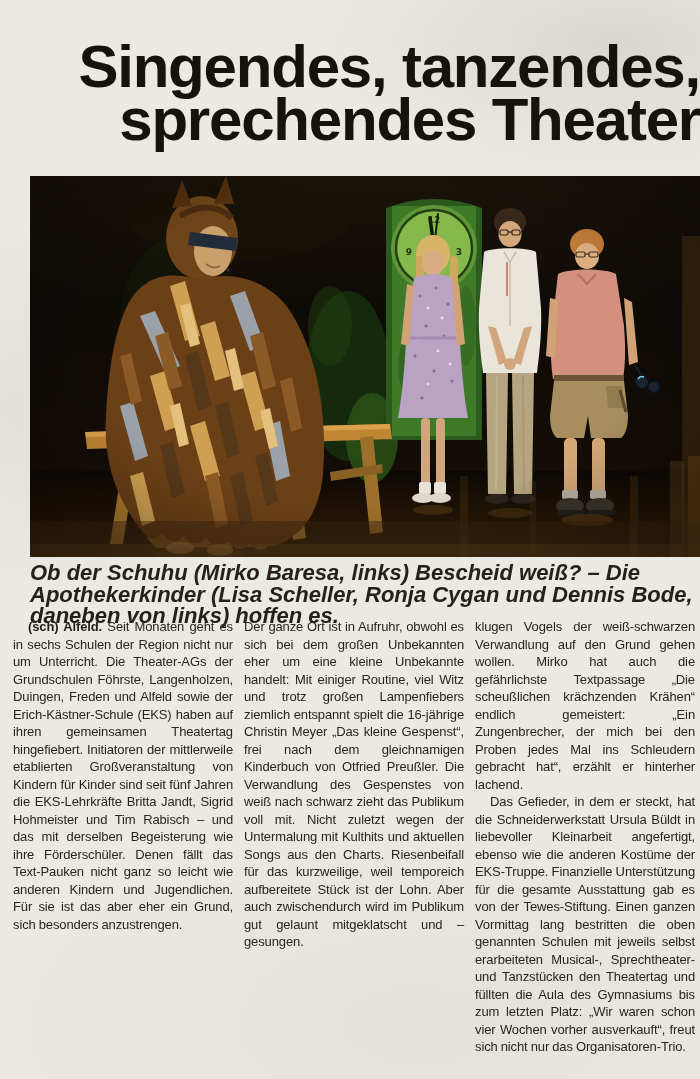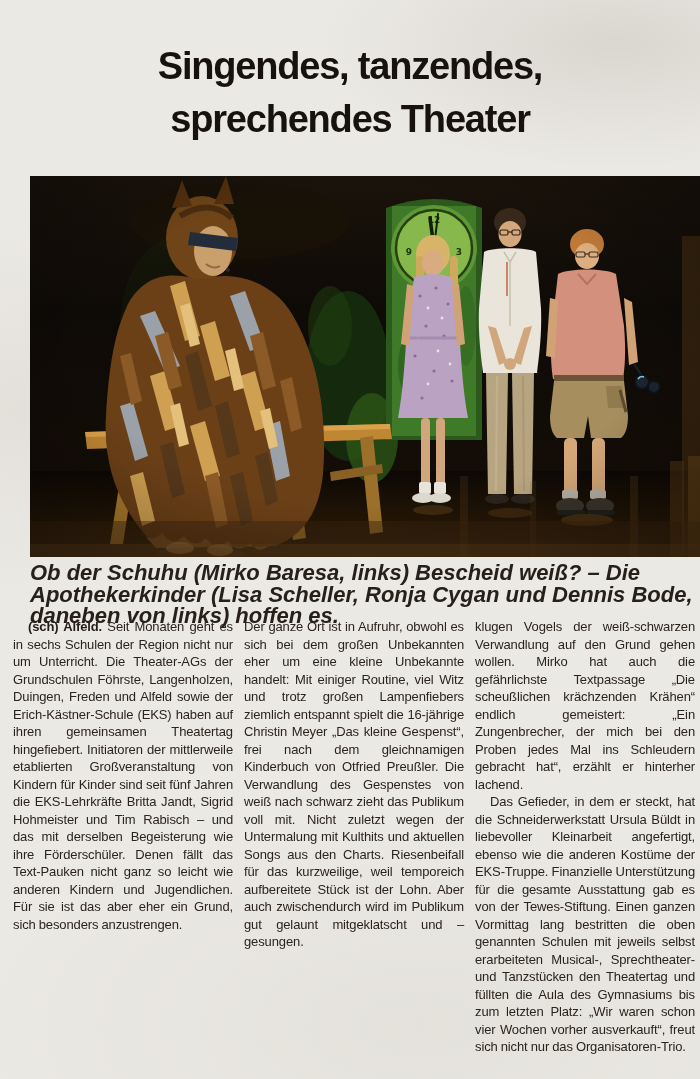--- a/index.html
+++ b/index.html
@@ -15,22 +15,22 @@
       radial-gradient(ellipse 500px 260px at 6% 38%, rgba(110,104,92,.07), transparent 70%),
       radial-gradient(ellipse 600px 300px at 60% 95%, rgba(110,104,92,.06), transparent 75%),
       #ebe9e3;
     color:#2b241c;
   }
   .kicker{
     position:absolute;left:30px;top:8px;
     font-size:17px;font-weight:700;letter-spacing:-.2px;color:#221c15;
   }
   .headline{
-    position:absolute;top:40px;left:0;width:700px;text-align:center;
-    font-size:38px;line-height:53px;font-weight:700;letter-spacing:-1.2px;color:#17120e;
+    position:absolute;top:40px;left:0;width:700px;text-align:right;
+    font-size:60px;line-height:53px;font-weight:700;letter-spacing:-1.2px;color:#17120e;
   }
   .photo-wrap{
     position:absolute;left:30px;top:176px;width:670px;height:381px;background:#0f0b07;
   }
   .photo-wrap svg{display:block;width:670px;height:381px;}
   .caption{
     position:relative;position:absolute;left:30px;top:562px;width:668px;
     font-style:italic;font-weight:600;font-size:22px;line-height:21.5px;color:#262019;
   }
   .caption .credit{position:absolute;right:0;bottom:1px;font-style:italic;}

